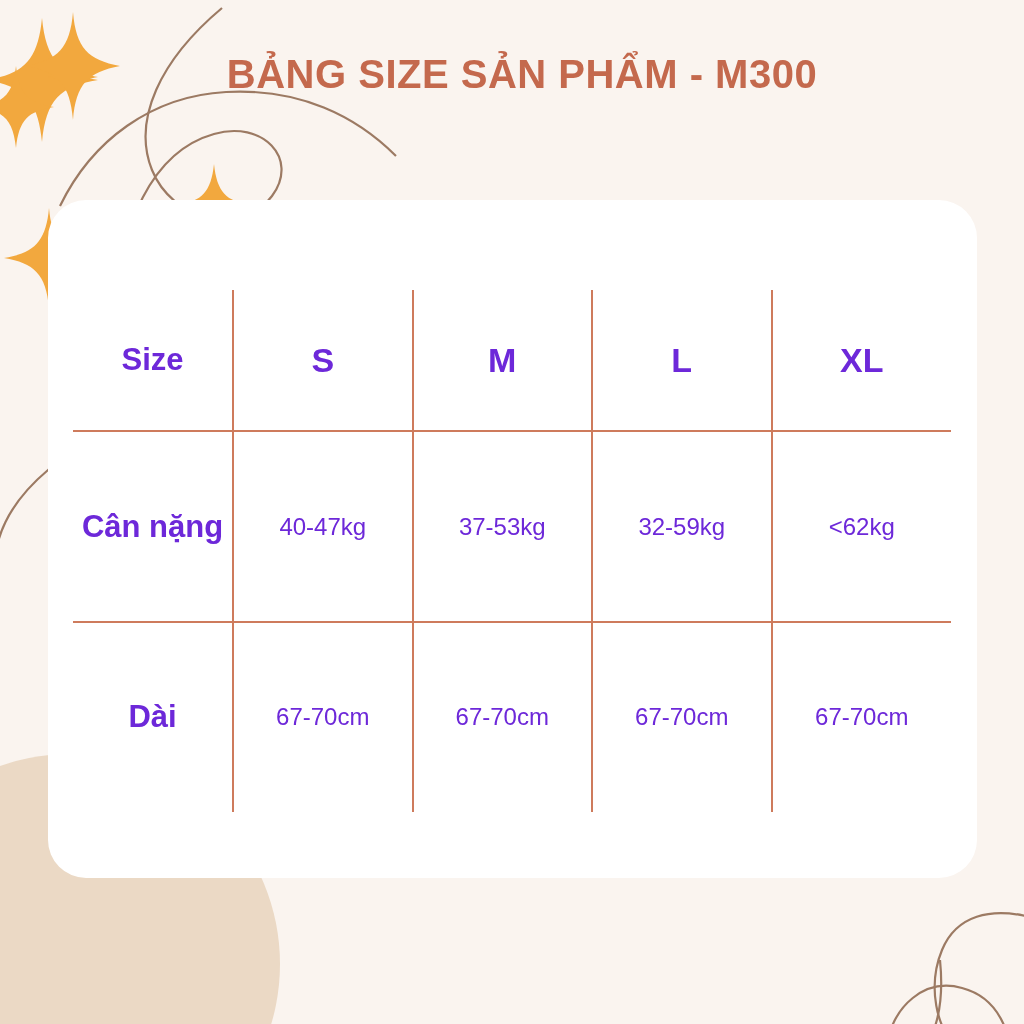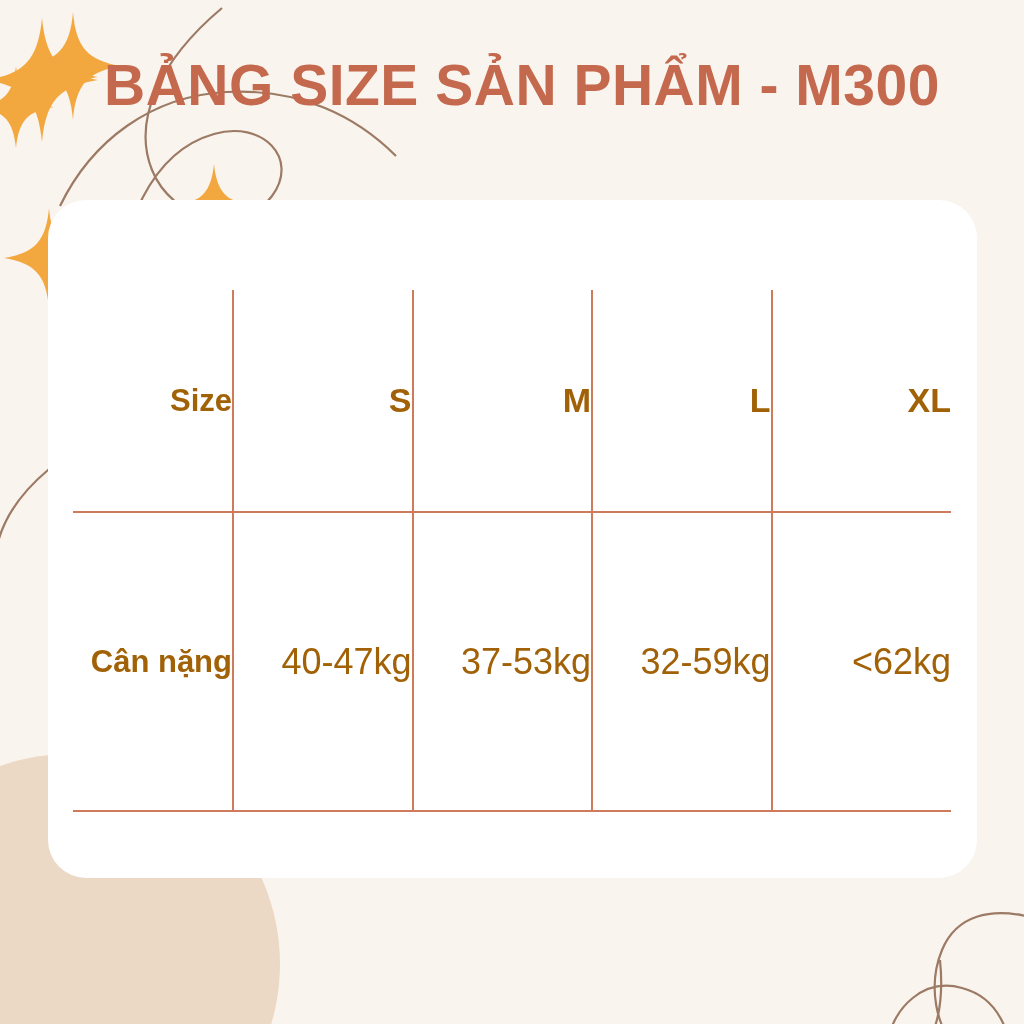--- a/index.html
+++ b/index.html
@@ -45,21 +45,21 @@
     background: #EBD9C5;
   }
 
   
   .title {
     position: absolute;
     left: 0;
     right: 0;
     top: 52px;
     text-align: center;
-    font-size: 57px;
+    font-size: 40px;
     font-weight: bold;
     letter-spacing: 0.5px;
     color: #C4694D;
     white-space: nowrap;
     padding-left: 20px;
   }
 
   
   .card {
     position: absolute;
@@ -82,24 +82,24 @@
   table.size-table {
     width: 878px;
     height: 522px;
     border-collapse: collapse;
     table-layout: fixed;
   }
   table.size-table col.c-label { width: 160px; }
   table.size-table col.c-val   { width: 179.5px; }
 
   table.size-table td {
-    text-align: right;
+    text-align: center;
     vertical-align: middle;
     padding: 0;
-    color: #a16207;
+    color: #6d28d9;
     border: 0;
   }
 
   
   table.size-table td.sep {
     border-left: 2px solid #CE7B5C;
   }
 
   
   tr.hr-under > td {
@@ -112,21 +112,21 @@
   }
   .h-cell-size {
     font-size: 31px;
     font-weight: bold;
   }
   .row-label {
     font-size: 31px;
     font-weight: bold;
   }
   .val-cell {
-    font-size: 36px;
+    font-size: 24px;
     font-weight: normal;
   }
 
   tr.r-head { height: 78px; }
   tr.r-body { height: 105px; }
 </style>
 </head>
 <body>
 
 <div id="page">
@@ -188,17 +188,24 @@
         <tr class="r-body hr-under">
           <td class="row-label">Cân nặng</td>
           <td class="val-cell sep">40-47kg</td>
           <td class="val-cell sep">37-53kg</td>
           <td class="val-cell sep">32-59kg</td>
           <td class="val-cell sep">&lt;62kg</td>
         </tr>
 
 
 
+        <tr class="r-body">
+          <td class="row-label">Dài</td>
+          <td class="val-cell sep">67-70cm</td>
+          <td class="val-cell sep">67-70cm</td>
+          <td class="val-cell sep">67-70cm</td>
+          <td class="val-cell sep">67-70cm</td>
+        </tr>
       </tbody>
     </table>
   </div>
 
 </div>
 
 </body></html>

